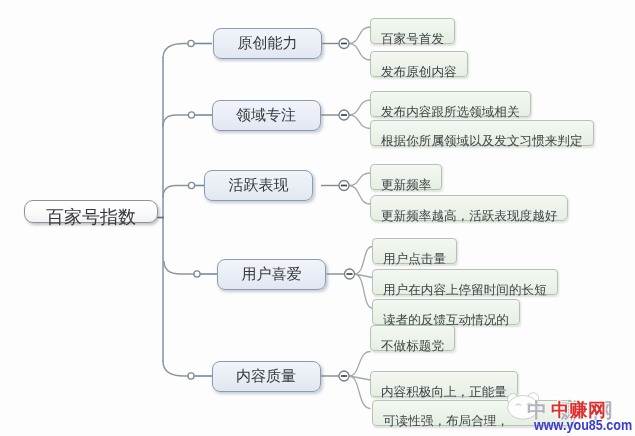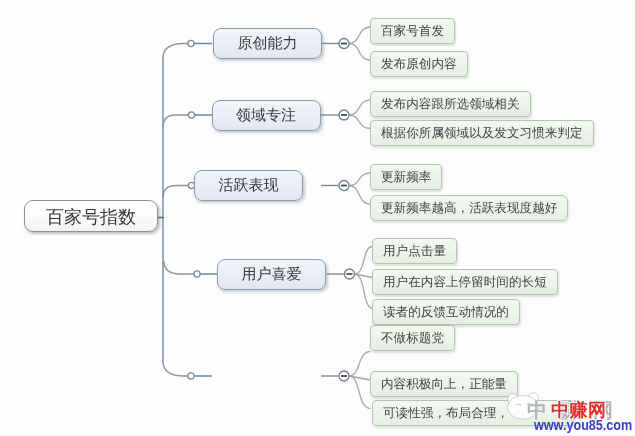--- a/index.html
+++ b/index.html
@@ -1,32 +1,32 @@
 <!DOCTYPE html>
 <html><head>
 <meta charset="utf-8">
 <style>
   html,body{margin:0;padding:0;}
   body{width:635px;height:436px;overflow:hidden;background:#fdfdfd;
        font-family:"Liberation Serif", serif;}
   #stage{position:relative;width:635px;height:436px;background:#fdfdfd;}
   #wires{position:absolute;left:0;top:0;z-index:1;}
   .node{position:absolute;box-sizing:border-box;z-index:2;white-space:nowrap;color:#3c3f43;}
-  .root{width:134px;height:32px;border:1.4px solid #8f9398;border-radius:9px;
+  .root{width:134px;height:23px;border:1.4px solid #8f9398;border-radius:9px;
         background:linear-gradient(180deg,#ffffff 0%,#fafafa 60%,#f1f2f3 100%);
         box-shadow:1.5px 2px 3px rgba(90,95,105,0.38);
         font-size:18px;line-height:32px;text-align:center;color:#33363a;}
   .branch{width:109px;height:31px;border:1.4px solid #8b9bb1;border-radius:8px;
         background:linear-gradient(180deg,#f1f4f9 0%,#e9edf5 55%,#e1e7f1 100%);
         box-shadow:1.5px 2px 3px rgba(120,132,155,0.4);
         font-size:15px;line-height:28px;text-align:center;color:#35383d;}
-  .leaf{height:26px;border:1px solid #b5c3b3;border-radius:4px;
+  .leaf{height:18px;border:1px solid #b5c3b3;border-radius:4px;
         background:linear-gradient(180deg,#f3f8f2 0%,#ecf3ea 55%,#e6efe3 100%);
         box-shadow:1px 1.5px 2px rgba(130,145,130,0.25);
-        font-size:12.6px;line-height:16px;padding:4px 10px;color:#3f4245;}
+        font-size:12.6px;line-height:16px;padding:12px 10px;color:#3f4245;}
   .wm-logo{position:absolute;left:500px;top:390px;z-index:5;}
   .wm-echo{position:absolute;left:527px;top:397px;z-index:6;
         font-family:"Liberation Sans", sans-serif;font-weight:bold;font-size:20px;
         letter-spacing:13px;color:rgba(125,133,144,0.6);
         text-shadow:0 0 2px rgba(255,255,255,0.9);}
   .wm-name{position:absolute;left:551px;top:398px;z-index:7;
         font-family:"Liberation Sans", sans-serif;font-weight:bold;font-size:18px;
         letter-spacing:0.5px;color:#dd2f2c;
         text-shadow:-1px -1px 0 rgba(255,255,255,0.85),1px -1px 0 rgba(255,255,255,0.85),
                     -1px 1px 0 rgba(255,255,255,0.85),1px 1px 0 rgba(255,255,255,0.85);}
@@ -111,22 +111,23 @@
         <circle cx="344" cy="376" r="5" fill="#ffffff" stroke="#757f8c" stroke-width="1.3"></circle>
         <path d="M341,376 L347,376" stroke="#3f444b" stroke-width="1.7"></path>
       </g>
     </g>
   </svg>
 
   <div class="node root" style="left:24px;top:200px;">百家号指数</div>
 
   <div class="node branch" style="left:197px;top:28px;margin-left:16px;">原创能力</div>
   <div class="node branch" style="left:211.5px;top:99.5px;">领域专注</div>
-  <div class="node branch" style="left:194px;top:170px;">活跃表现</div>
+  <div class="node branch" style="left:204px;top:170px;">活跃表现</div>
   <div class="node branch" style="left:217px;top:258.5px;">用户喜爱</div>
+  <div class="node branch" style="left:211.5px;top:360.5px;">内容质量</div>
 
   <div class="node leaf" style="left:370px;top:18px;">百家号首发</div>
   <div class="node leaf" style="left:370px;top:51px;">发布原创内容</div>
   <div class="node leaf" style="left:370px;top:91px;">发布内容跟所选领域相关</div>
   <div class="node leaf" style="left:370px;top:119.5px;">根据你所属领域以及发文习惯来判定</div>
   <div class="node leaf" style="left:370px;top:164px;">更新频率</div>
   <div class="node leaf" style="left:370px;top:195px;border-radius:6px;">更新频率越高，活跃表现度越好</div>
   <div class="node leaf" style="left:372px;top:237.5px;">用户点击量</div>
   <div class="node leaf" style="left:372px;top:268.5px;">用户在内容上停留时间的长短</div>
   <div class="node leaf" style="left:372px;top:299px;">读者的反馈互动情况的</div>

